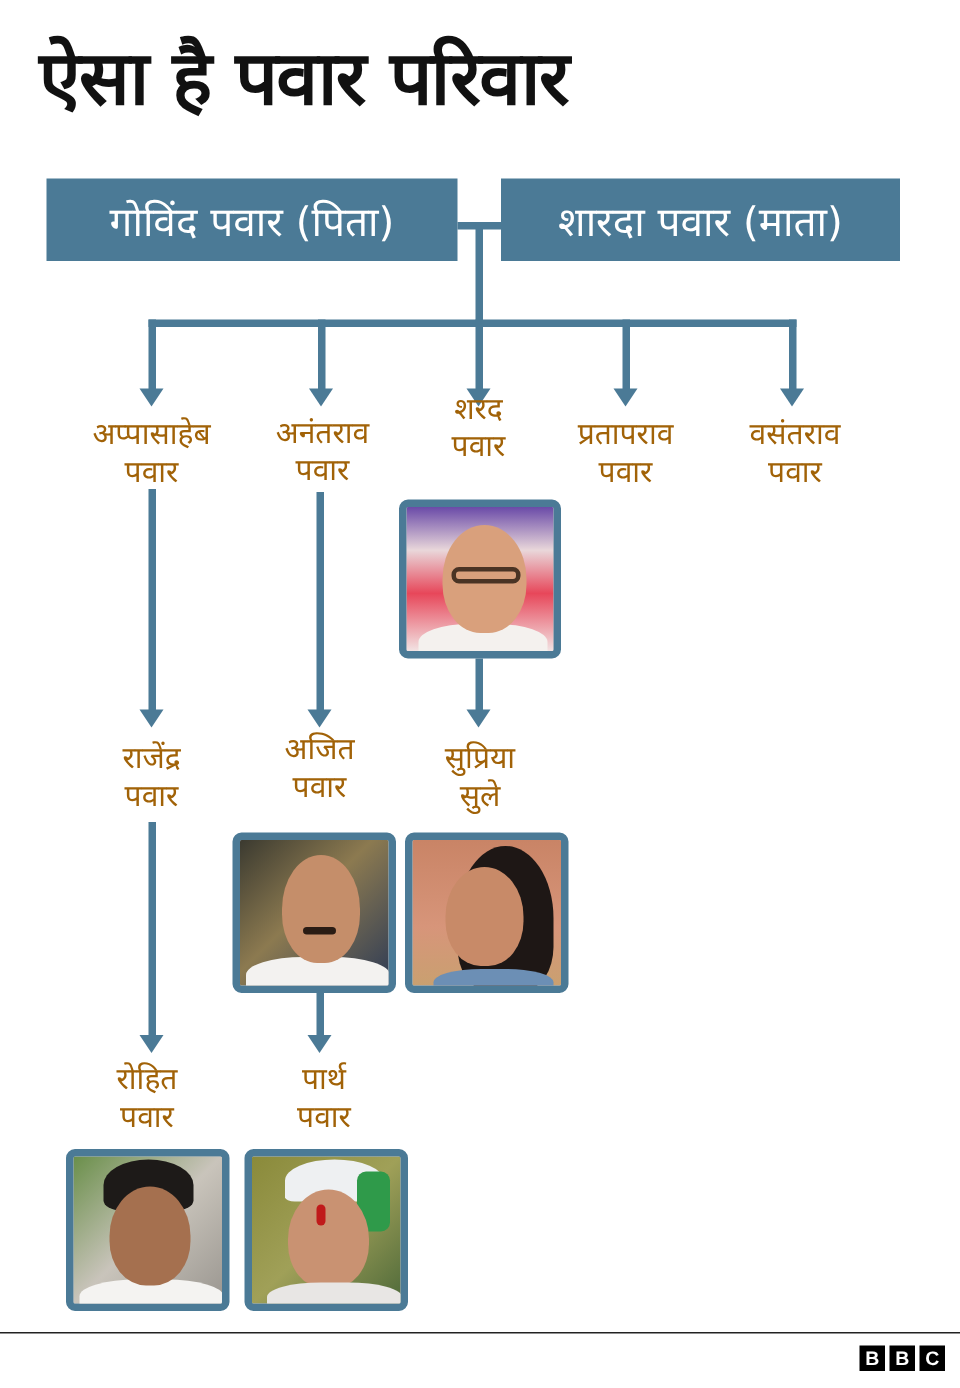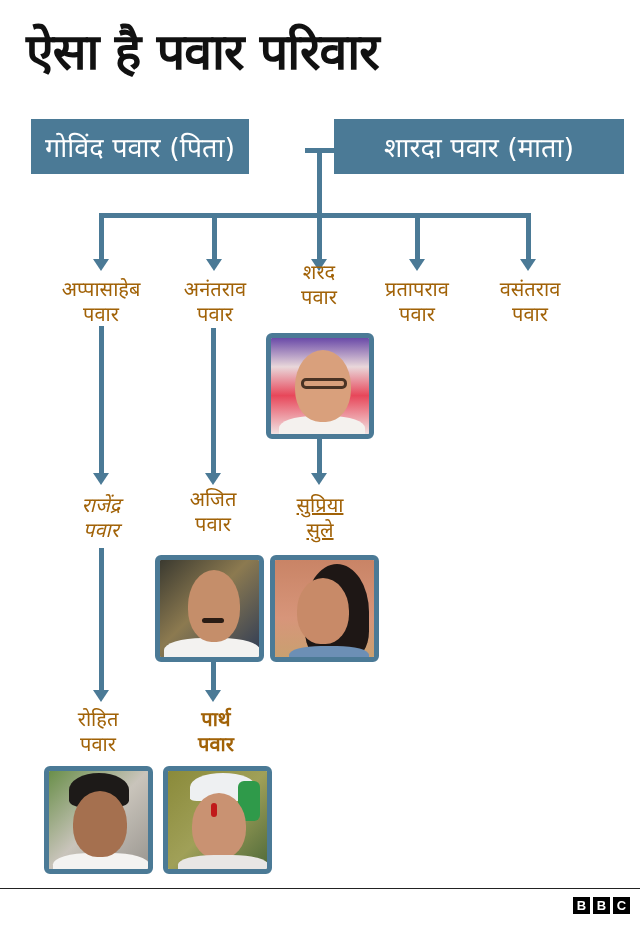--- a/index.html
+++ b/index.html
@@ -40,22 +40,22 @@
     display: flex; width: 17px; height: 17px; background: #000; color: #fff;
     font-family: "Liberation Sans", sans-serif; font-weight: bold; font-size: 13px;
     align-items: center; justify-content: center;
   }
 </style>
 </head>
 <body>
 
 <div class="title">ऐसा है पवार परिवार</div>
 
-<div class="parent-box" style="left:31px; top:119px; width:218px;">गोविंद पवार (पिता)</div>
-<div class="parent-box" style="left:334px; top:119px; width:290px;">शारदा पवार (माता)</div>
+<div class="parent-box" style="left:31px; top:119px; width:274px;">गोविंद पवार (पिता)</div>
+<div class="parent-box" style="left:334px; top:119px; width:266px;">शारदा पवार (माता)</div>
 
 <div class="line" style="left:305px; top:148px; width:29px; height:5px;"></div>
 <div class="line" style="left:317px; top:148px; width:5px; height:70px;"></div>
 
 <div class="line" style="left:99px; top:213px; width:432px; height:5px;"></div>
 
 <div class="line" style="left:99px; top:213px; width:5px; height:50px;"></div>
 <div class="arrow" style="left:93px; top:259px;"></div>
 <div class="line" style="left:212px; top:213px; width:5px; height:50px;"></div>
 <div class="arrow" style="left:206px; top:259px;"></div>
@@ -96,29 +96,29 @@
 
 <div class="line" style="left:317px; top:439px; width:5px; height:38px;"></div>
 <div class="arrow" style="left:311px; top:473px;"></div>
 
 <div class="line" style="left:99px; top:326px; width:5px; height:150px;"></div>
 <div class="arrow" style="left:93px; top:473px;"></div>
 
 <div class="line" style="left:211px; top:328px; width:5px; height:148px;"></div>
 <div class="arrow" style="left:205px; top:473px;"></div>
 
-<div class="name" style="left:101px; top:493px;font-style:italic;">
+<div class="name" style="left:101px; top:493px;">
   <div>राजेंद्र</div>
   <div>पवार</div>
 </div>
 <div class="name" style="left:213px; top:487px;">
   <div>अजित</div>
   <div>पवार</div>
 </div>
-<div class="name" style="left:320px; top:493px;text-decoration:underline;">
+<div class="name" style="left:320px; top:493px;">
   <div>सुप्रिया</div>
   <div>सुले</div>
 </div>
 
 <div class="photo" style="left:155px; top:555px; width:109px; height:107px;">
   <div class="bg" style="background: linear-gradient(135deg,#3b3a30 0%,#8c7a50 45%,#2e3b55 100%);"></div>
   <div class="body-shape" style="left:4px; top:78px; width:96px; height:30px; background:#f3f2f0;"></div>
   <div class="face" style="left:28px; top:10px; width:52px; height:72px; background:#c58e6a;"></div>
   <div style="position:absolute; left:42px; top:58px; width:22px; height:5px; background:#2a1c14; border-radius:3px;"></div>
 </div>
@@ -133,21 +133,21 @@
 <div class="line" style="left:99px; top:548px; width:5px; height:145px;"></div>
 <div class="arrow" style="left:93px; top:690px;"></div>
 
 <div class="line" style="left:211px; top:662px; width:5px; height:31px;"></div>
 <div class="arrow" style="left:205px; top:690px;"></div>
 
 <div class="name" style="left:98px; top:707px;">
   <div>रोहित</div>
   <div>पवार</div>
 </div>
-<div class="name" style="left:216px; top:707px;font-weight:bold;">
+<div class="name" style="left:216px; top:707px;">
   <div>पार्थ</div>
   <div>पवार</div>
 </div>
 
 <div class="photo" style="left:44px; top:766px; width:109px; height:108px;">
   <div class="bg" style="background: linear-gradient(135deg,#6a8f4a 0%,#c9c4bb 50%,#9a9690 100%);"></div>
   <div class="body-shape" style="left:4px; top:82px; width:96px; height:28px; background:#f4f3f1;"></div>
   <div style="position:absolute; left:20px; top:2px; width:60px; height:34px; background:#1d1a18; border-radius:50% 50% 20% 20%;"></div>
   <div class="face" style="left:24px; top:20px; width:54px; height:66px; background:#a5704f;"></div>
 </div>

